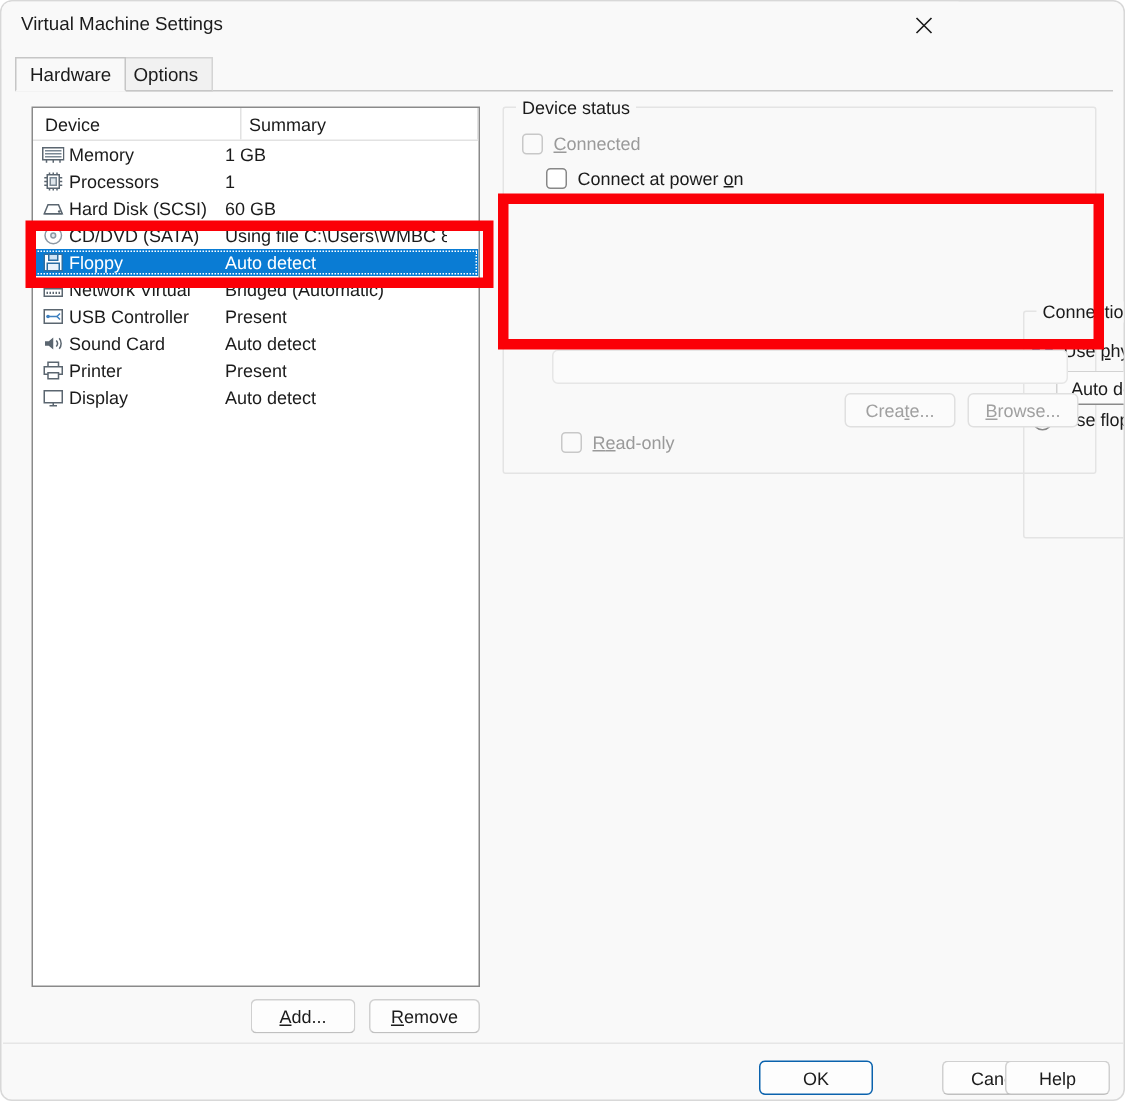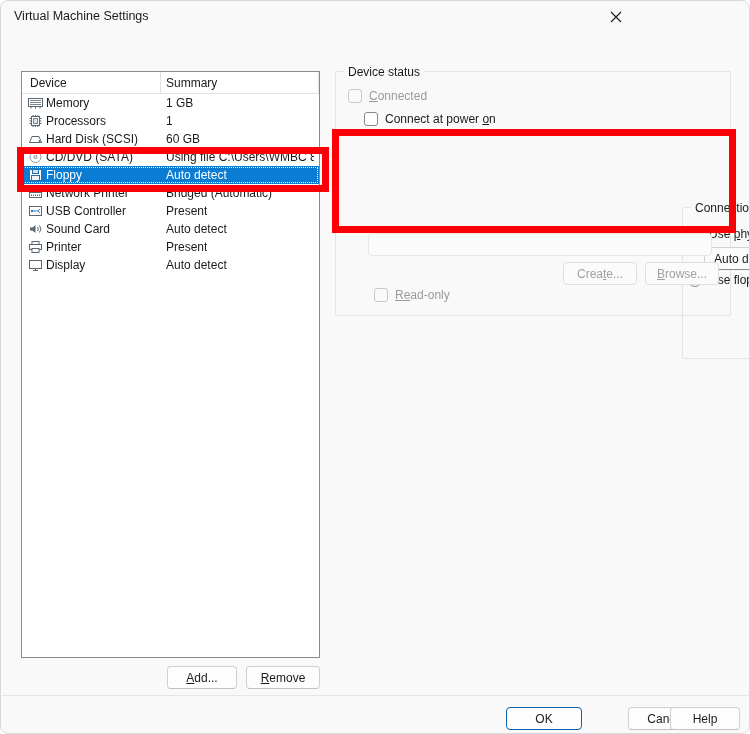--- a/index.html
+++ b/index.html
@@ -159,21 +159,21 @@
     display: block;
   }
   .dev-name {
     position: absolute;
     left: 24px;
     font-size: 12px;
     white-space: nowrap;
   }
   .dev-summary {
     position: absolute;
-    left: 144px;
+    left: 128px;
     font-size: 12px;
     white-space: nowrap;
     overflow: hidden;
     max-width: 148px;
     text-align: center;
   }
 
   
   .btn {
     box-sizing: border-box;
@@ -347,20 +347,29 @@
 
   <div id="titlebar">
     <div id="title-text">Virtual Machine Settings</div>
     <div id="close-button">
       <svg width="12" height="12" viewBox="0 0 12 12" aria-hidden="true">
         <path d="M1 1 L11 11 M11 1 L1 11" stroke="#1b1b1b" stroke-width="1.1" fill="none"></path>
       </svg>
     </div>
   </div>
 
+  <div id="tabstrip">
+    <div id="tab-underline"></div>
+    <div class="tab active">
+      <span>Hardware</span>
+    </div>
+    <div class="tab inactive">
+      <span>Options</span>
+    </div>
+  </div>
 
   <div id="device-list">
     <div id="list-header">
       <div class="col-head device">Device</div>
       <div class="col-head summary">Summary</div>
       <div id="hdr-div1"></div>
       <div id="hdr-div2"></div>
     </div>
     <div id="list-rows">
 
@@ -424,21 +433,21 @@
       </div>
 
       <div class="dev-row">
         <span class="dev-icon">
           <svg width="15" height="14" viewBox="0 0 15 14">
               <rect x="1.5" y="6.5" width="12" height="5" fill="#fff" stroke="#5b6670"></rect>
               <path d="M3.5 8.5v1.5M5.5 8.5v1.5M7.5 8.5v1.5M9.5 8.5v1.5M11.5 8.5v1.5" stroke="#5b6670"></path>
               <path d="M7.5 6.5v-3" stroke="#5b6670"></path>
             </svg>
         </span>
-        <span class="dev-name">Network Printer</span>
+        <span class="dev-name">Network Virtual</span>
         <span class="dev-summary">Bridged (Automatic)</span>
       </div>
 
       <div class="dev-row">
         <span class="dev-icon">
           <svg width="15" height="14" viewBox="0 0 15 14">
               <rect x="1.5" y="2.5" width="12" height="9" fill="#fff" stroke="#5b6670"></rect>
               <path d="M4 7h6" stroke="#3c7fbf"></path>
               <circle cx="4" cy="7" r="1.2" fill="#3c7fbf"></circle>
               <path d="M10 7l2-2M10 7l2 2" stroke="#3c7fbf"></path>

